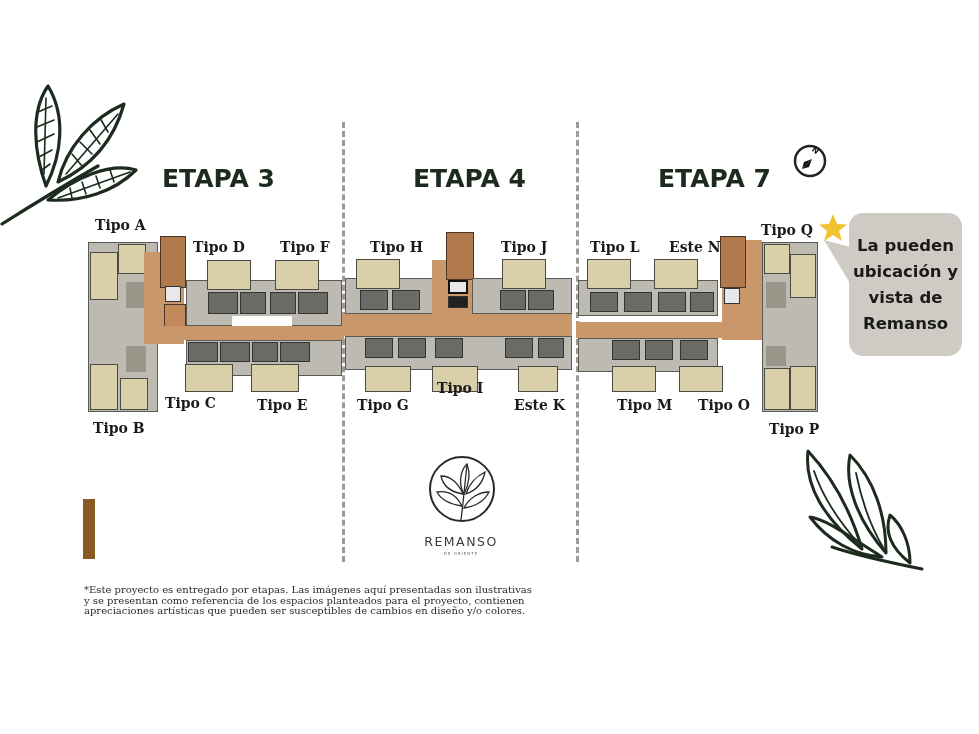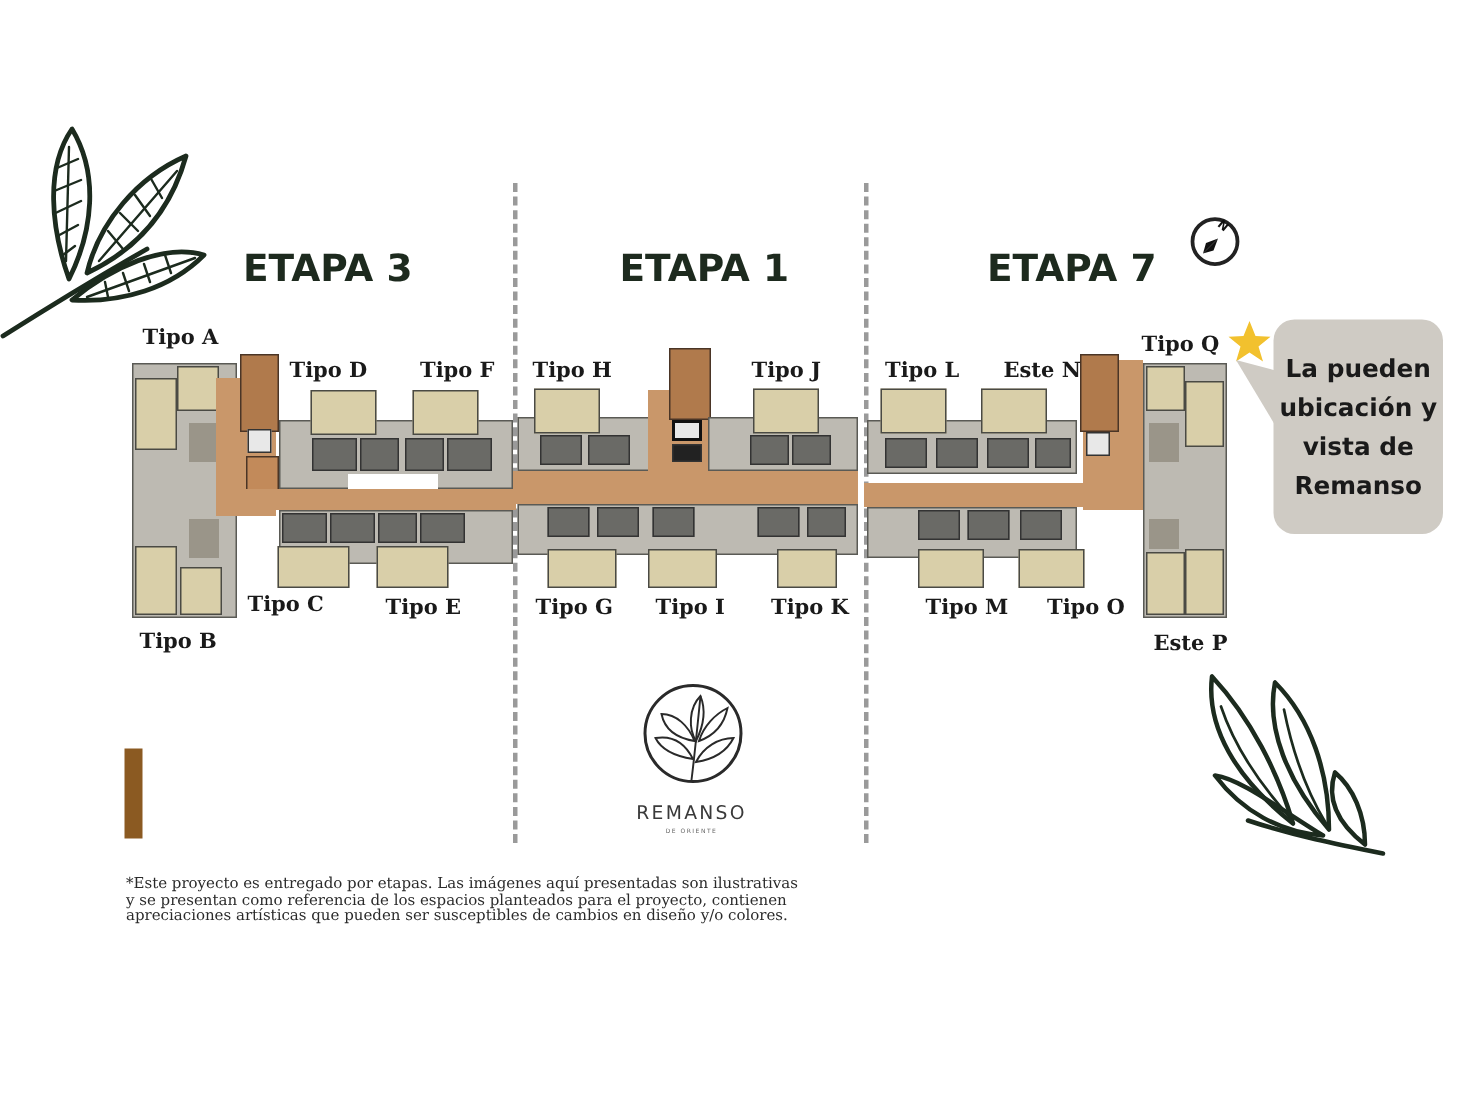--- a/index.html
+++ b/index.html
@@ -47,21 +47,21 @@
     <path d="M6 6 C2 40 22 74 60 104 C50 70 32 34 6 6 Z"></path>
     <path d="M12 26 C22 56 40 80 58 100" stroke-width="1.8"></path>
     <path d="M48 10 C42 40 56 76 84 108 C84 70 72 34 48 10 Z"></path>
     <path d="M54 28 C60 58 70 84 82 104" stroke-width="1.8"></path>
     <path d="M8 72 C24 74 48 92 80 112 C52 110 26 96 8 72 Z"></path>
     <path d="M88 70 C82 88 90 104 108 118 C108 98 100 80 88 70 Z"></path>
   </g>
 </svg>
 
 <div class="abs etapa" style="left:162px;top:164px">ETAPA 3</div>
-<div class="abs etapa" style="left:413px;top:164px">ETAPA 1</div>
+<div class="abs etapa" style="left:413px;top:164px">ETAPA 4</div>
 <div class="abs etapa" style="left:658px;top:164px">ETAPA 7</div>
 
 <div class="abs" style="left:790px;top:143px;width:40px;height:36px">
   <svg width="40" height="36" viewBox="0 0 40 36">
     <circle cx="20" cy="18" r="15" fill="none" stroke="#222" stroke-width="2.5"></circle>
     <path d="M12 26 L22 16 L19 24 Z" fill="#111"></path>
     <path d="M12 26 L22 16 L14 19 Z" fill="#111"></path>
   </svg>
   <span class="abs" style="left:22px;top:3px;font-size:8px;font-weight:bold;color:#111;transform:rotate(40deg)">N</span>
 </div>
@@ -153,29 +153,29 @@
   <div class="roomk" style="left:766px;top:346px;width:20px;height:20px"></div>
 </div>
 
 <div class="abs tipo" style="left:95px;top:217px">Tipo A</div>
 <div class="abs tipo" style="left:93px;top:420px">Tipo B</div>
 <div class="abs tipo" style="left:165px;top:395px">Tipo C</div>
 <div class="abs tipo" style="left:193px;top:239px">Tipo D</div>
 <div class="abs tipo" style="left:257px;top:397px">Tipo E</div>
 <div class="abs tipo" style="left:280px;top:239px">Tipo F</div>
 <div class="abs tipo" style="left:357px;top:397px">Tipo G</div>
-<div class="abs tipo" style="left:355px;top:239px">Tipo H</div>
-<div class="abs tipo" style="left:437px;top:397px">Tipo I</div>
+<div class="abs tipo" style="left:370px;top:239px">Tipo H</div>
+<div class="abs tipo" style="left:437px;top:380px">Tipo I</div>
 <div class="abs tipo" style="left:501px;top:239px">Tipo J</div>
-<div class="abs tipo" style="left:514px;top:397px">Tipo K</div>
+<div class="abs tipo" style="left:514px;top:397px">Este K</div>
 <div class="abs tipo" style="left:590px;top:239px">Tipo L</div>
 <div class="abs tipo" style="left:617px;top:397px">Tipo M</div>
 <div class="abs tipo" style="left:669px;top:239px">Este N</div>
 <div class="abs tipo" style="left:698px;top:397px">Tipo O</div>
-<div class="abs tipo" style="left:769px;top:421px">Este P</div>
+<div class="abs tipo" style="left:769px;top:421px">Tipo P</div>
 <div class="abs tipo" style="left:761px;top:222px">Tipo Q</div>
 
 <svg class="abs" style="left:818px;top:213px" width="30" height="30" viewBox="0 0 30 30">
   <path d="M15 1 L19 11 L29 11.5 L21 18 L24 28 L15 22 L6 28 L9 18 L1 11.5 L11 11 Z" fill="#f2c12e"></path>
 </svg>
 
 <svg class="abs" style="left:824px;top:240px" width="30" height="70" viewBox="0 0 30 70">
   <path d="M0 0 L30 8 L30 50 Z" fill="#cfcbc4"></path>
 </svg>
 <div class="callout">

